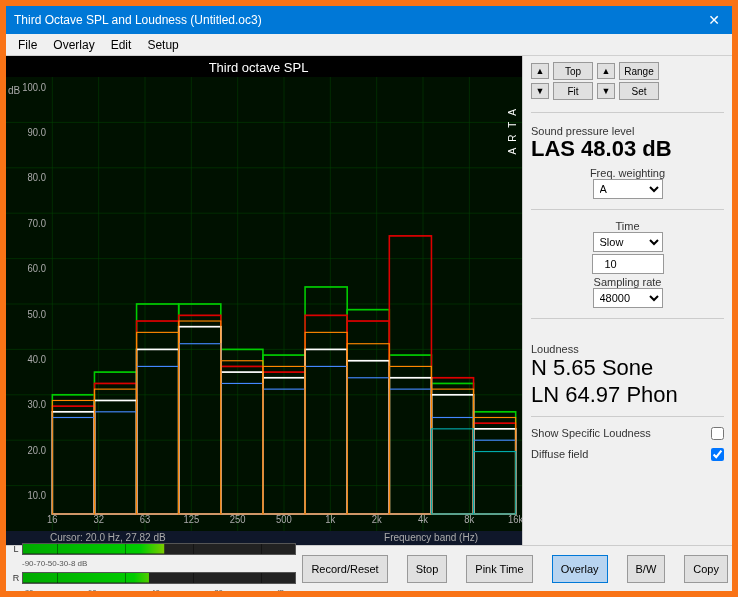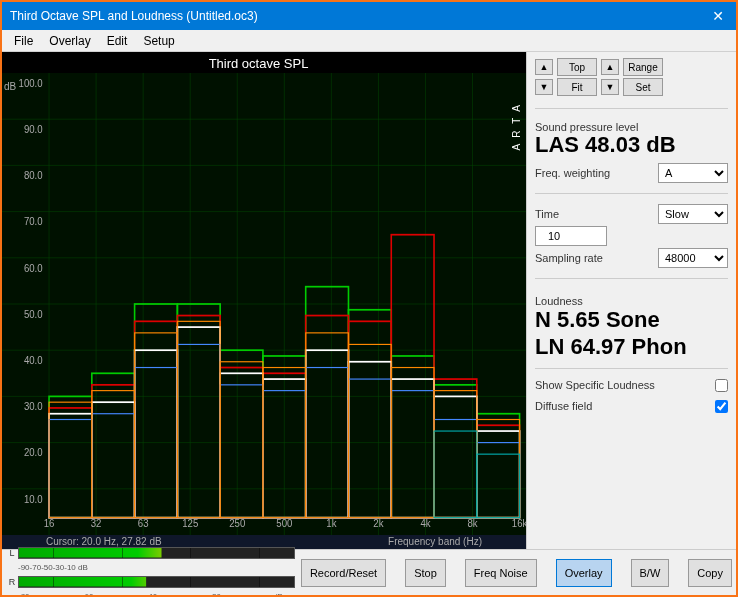--- a/index.html
+++ b/index.html
@@ -2,21 +2,21 @@
 <html><head>
   <meta charset="utf-8">
   <style>
     * { box-sizing: border-box; margin: 0; padding: 0; }
     body { font-family: 'Segoe UI', Arial, sans-serif; font-size: 12px; background: #f0f0f0; }
     
     .window {
       width: 738px;
       height: 597px;
       background: #f0f0f0;
-      border: 2px solid #f97316;
+      border: 6px solid #f97316;
       display: flex;
       flex-direction: column;
       overflow: hidden;
     }
     
     .title-bar {
       background: #0078d7;
       color: white;
       padding: 4px 8px;
       display: flex;
@@ -156,20 +156,21 @@
       font-weight: bold;
       color: #000;
       line-height: 1.1;
     }
     
     .form-row {
       display: flex;
       align-items: center;
       justify-content: space-between;
       margin: 2px 0;
+      flex-direction: column;
     }
     
     .form-label {
       font-size: 11px;
       color: #333;
     }
     
     .dropdown-select {
       height: 20px;
       font-size: 11px;
@@ -182,26 +183,26 @@
     
     .text-input {
       height: 20px;
       width: 72px;
       font-size: 11px;
       border: 1px solid #999;
       padding: 0 12px;
     }
     
     .loudness-section {
-      margin-top: 4px;
+      margin-top: 12px;
     }
     
     .loudness-value {
       font-size: 22px;
-      font-weight: bold;
+      font-weight: normal;
       color: #000;
       line-height: 1.2;
     }
     
     .checkbox-row {
       display: flex;
       align-items: center;
       justify-content: space-between;
       margin: 2px 0;
     }
@@ -548,21 +549,21 @@
             <div style="width:1px;height:100%;background:#000;opacity:0.4;"></div>
           </div>
         </div>
       </div>
 
       <div style="display:flex;justify-content:flex-start;font-size:8px;color:#555;padding:0 12px 0 12px;margin-top:0px;">
         <span>-90</span>
         <span>-70</span>
         <span>-50</span>
         <span>-30</span>
-        <span>-10 dB</span>
+        <span>-8 dB</span>
       </div>
 
       <div class="level-row">
         <span class="level-channel">R</span>
         <div class="level-track">
           <div style="width:68%; height:100%; background: linear-gradient(to right, #00aa00 0%, #00cc00 60%, #cccc00 80%, #cc0000 100%); clip-path: inset(0 32% 0 0);"></div>
           <div style="position:absolute;top:0;left:0;right:0;bottom:0;display:flex;justify-content:space-around;align-items:center;pointer-events:none;">
             <div style="width:1px;height:100%;background:#000;opacity:0.4;"></div>
             <div style="width:1px;height:100%;background:#000;opacity:0.4;"></div>
             <div style="width:1px;height:100%;background:#000;opacity:0.4;"></div>
@@ -576,19 +577,19 @@
         <span>-60</span>
         <span>-40</span>
         <span>-20</span>
         <span>dB</span>
       </div>
     </div>
 
     <div class="bottom-buttons">
       <button class="bottom-btn">Record/Reset</button>
       <button class="bottom-btn bottom-btn-stop">Stop</button>
-      <button class="bottom-btn">Freq Noise</button>
+      <button class="bottom-btn">Pink Time</button>
       <button class="bottom-btn bottom-btn-active">Overlay</button>
       <button class="bottom-btn">B/W</button>
       <button class="bottom-btn">Copy</button>
     </div>
   </div>
 </div>
 
 </body></html>

